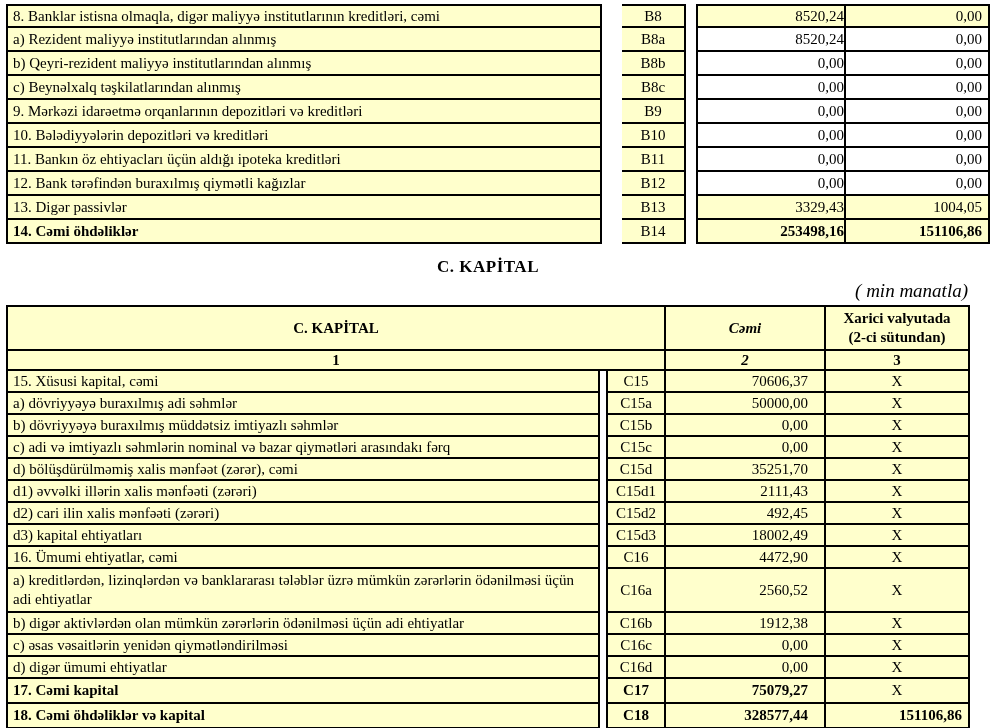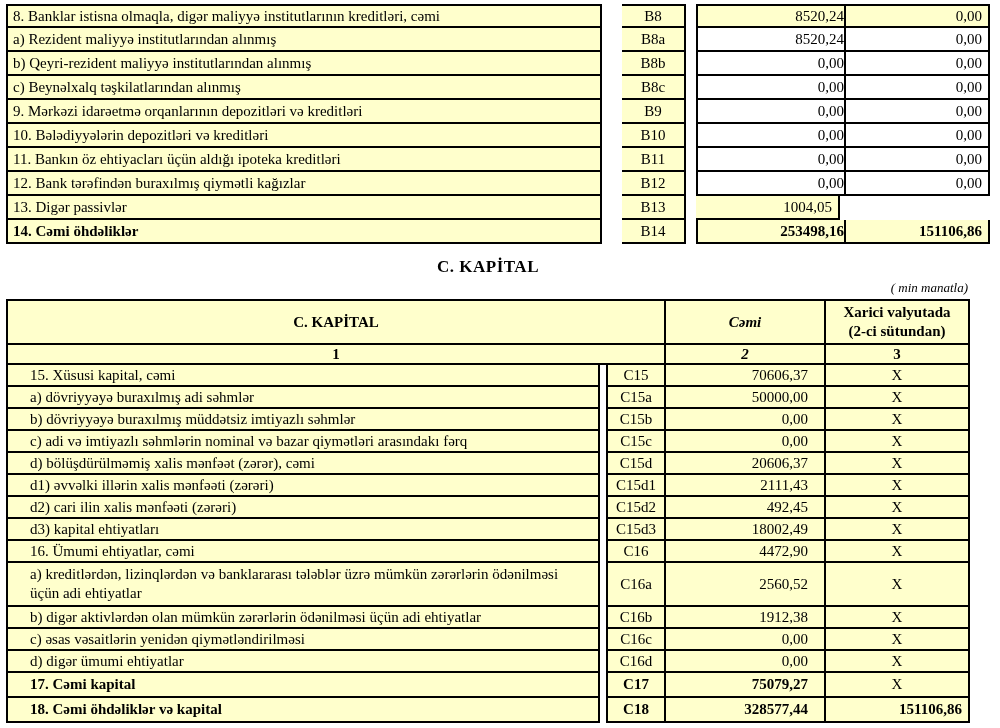--- a/index.html
+++ b/index.html
@@ -19,23 +19,23 @@
   .first .cell:not(.gap):not(.gap2){border-top:2px solid #000;}
   
   .t1 .label{width:596px;border-left:2px solid #000;border-right:2px solid #000;padding:0 5px;}
   .t1 .code {width:64px;border-right:2px solid #000;justify-content:center;margin-left:20px;}
   .t1 .gap  {width:10px;background:#fff;border:none;}
   .t1 .val  {width:150px;border-left:2px solid #000;border-right:2px solid #000;justify-content:flex-end;}
   .t1 .val2 {width:144px;border-right:2px solid #000;justify-content:flex-end;padding-right:6px;}
   .h24{height:24px;}
   
   .sec-title{width:964px;text-align:center;font-weight:bold;font-size:17px;margin-top:13px;letter-spacing:.5px;}
-  .unit-note{width:964px;text-align:right;font-style:italic;font-size:13px;margin-top:3px;margin-bottom:3px;padding-right:2px;box-sizing:border-box;}
+  .unit-note{width:964px;text-align:right;font-style:italic;font-size:19px;margin-top:3px;margin-bottom:3px;padding-right:2px;box-sizing:border-box;}
   
-  .t2 .label2{width:594px;border-left:2px solid #000;border-right:2px solid #000;padding:0 22px;}
+  .t2 .label2{width:594px;border-left:2px solid #000;border-right:2px solid #000;padding:0 5px;}
   .t2 .gap2  {width:6px;background:#fff;border:none;}
   .t2 .code2 {width:60px;border-left:2px solid #000;border-right:2px solid #000;justify-content:center;}
   .t2 .val   {width:160px;border-right:2px solid #000;justify-content:flex-end;padding-right:16px;}
   .t2 .val2  {width:144px;border-right:2px solid #000;justify-content:center;}
   .t2 .merged{width:660px;border-left:2px solid #000;border-right:2px solid #000;justify-content:center;text-align:center;}
   .t2 .hval  {width:160px;border-right:2px solid #000;justify-content:center;text-align:center;font-style:italic;}
   .t2 .hval2 {width:144px;border-right:2px solid #000;justify-content:center;text-align:right;flex-direction:column;}
   .h46{height:46px;} .h20{height:20px;} .h22{height:22px;} .h44{height:44px;} .h25{height:25px;border-radius:12px;}
   .ind1{padding-left:32px;} .ind2{padding-left:64px;}
   .b{font-weight:bold;}
@@ -110,20 +110,21 @@
         <div class="cell code">B12</div>
         <div class="cell gap"></div>
         <div class="cell val white">0,00</div>
         <div class="cell val2 white">0,00</div>
       </div>
 
       <div class="row h24">
         <div class="cell label">13. Digər passivlər</div>
         <div class="cell code">B13</div>
         <div class="cell gap"></div>
+        <div class="cell val">3329,43</div>
         <div class="cell val2">1004,05</div>
       </div>
 
       <div class="row h24">
         <div class="cell label b">14. Cəmi öhdəliklər</div>
         <div class="cell code">B14</div>
         <div class="cell gap"></div>
         <div class="cell val b">253498,16</div>
         <div class="cell val2 b">151106,86</div>
       </div>
@@ -178,21 +179,21 @@
         <div class="cell gap2"></div>
         <div class="cell code2">C15c</div>
         <div class="cell val">0,00</div>
         <div class="cell val2">X</div>
       </div>
 
       <div class="row h22">
         <div class="cell label2 ind1">d) bölüşdürülməmiş xalis mənfəət (zərər), cəmi</div>
         <div class="cell gap2"></div>
         <div class="cell code2">C15d</div>
-        <div class="cell val">20606,37</div>
+        <div class="cell val">35251,70</div>
         <div class="cell val2">X</div>
       </div>
 
       <div class="row h22">
         <div class="cell label2 ind2">d1) əvvəlki illərin xalis mənfəəti (zərəri)</div>
         <div class="cell gap2"></div>
         <div class="cell code2">C15d1</div>
         <div class="cell val">2111,43</div>
         <div class="cell val2">X</div>
       </div>

